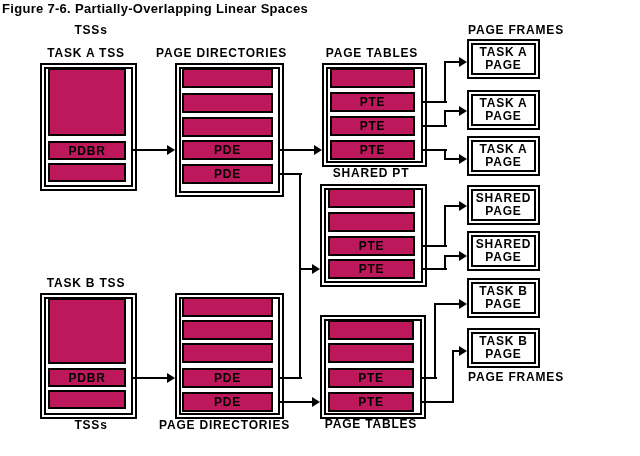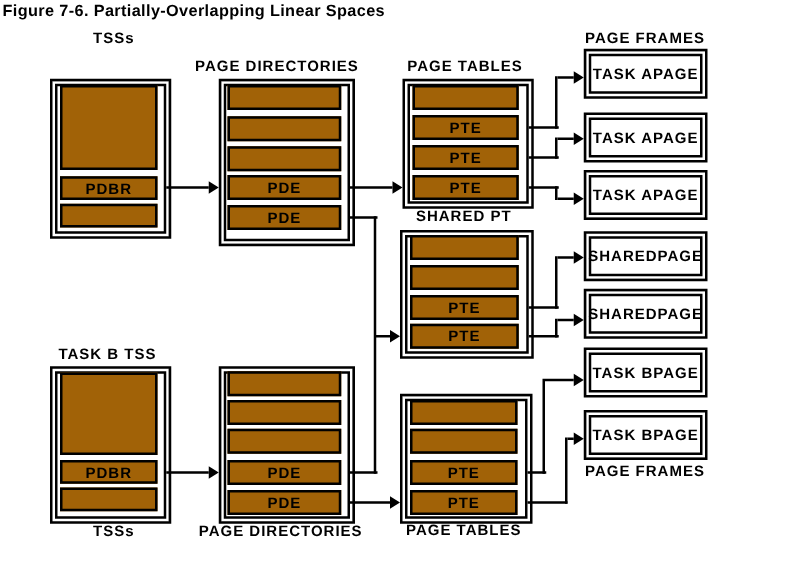--- a/index.html
+++ b/index.html
@@ -8,46 +8,47 @@
     font-family:Liberation Sans, sans-serif; font-weight:bold; color:#000;
     overflow:hidden;
   }
   .title { position:absolute; font-size:13px; letter-spacing:0.3px; white-space:nowrap; }
   .lbl   { position:absolute; font-size:12px; letter-spacing:0.8px; white-space:nowrap; text-align:center; }
   .dbox  {
     position:absolute; border:2px solid #000; background:#fff;
     box-shadow: inset 0 0 0 2px #fff, inset 0 0 0 4px #000;
   }
   .cell  {
-    position:absolute; border:2px solid #000; background:#a16207;
+    position:absolute; border:2px solid #000; background:#be185d;
     display:flex; align-items:center; justify-content:center;
     font-size:12px; letter-spacing:0.8px; box-sizing:border-box;
   }
   .frame {
     position:absolute; border:2px solid #000; background:#fff;
     box-shadow: inset 0 0 0 2px #fff, inset 0 0 0 4px #000;
-    display:flex; flex-direction:row; align-items:center; justify-content:center;
+    display:flex; flex-direction:column; align-items:center; justify-content:center;
     font-size:12px; letter-spacing:0.8px; line-height:13px; text-align:center;
-    width:99px; height:40px; left:467px; box-sizing:border-box;
+    width:73px; height:40px; left:467px; box-sizing:border-box;
   }
   .hl { position:absolute; height:2px; background:#000; }
   .vl { position:absolute; width:2px;  background:#000; }
   .arr {
     position:absolute; width:0; height:0;
     border-top:5px solid transparent; border-bottom:5px solid transparent;
     border-left:8px solid #000;
   }
 </style>
 </head>
 <body>
 
 <div class="stage">
 
   <div class="title" style="left:2px;top:1px;">Figure 7-6. Partially-Overlapping Linear Spaces</div>
   <div class="lbl" style="left:41px;top:23px;width:100px;">TSSs</div>
+  <div class="lbl" style="left:36px;top:46px;width:100px;">TASK A TSS</div>
   <div class="lbl" style="left:156px;top:46px;width:130px;">PAGE DIRECTORIES</div>
   <div class="lbl" style="left:322px;top:46px;width:100px;">PAGE TABLES</div>
   <div class="lbl" style="left:466px;top:23px;width:100px;">PAGE FRAMES</div>
   <div class="lbl" style="left:36px;top:276px;width:100px;">TASK B TSS</div>
   <div class="lbl" style="left:321px;top:166px;width:100px;">SHARED PT</div>
   <div class="lbl" style="left:41px;top:418px;width:100px;">TSSs</div>
   <div class="lbl" style="left:159px;top:418px;width:130px;">PAGE DIRECTORIES</div>
   <div class="lbl" style="left:321px;top:417px;width:100px;">PAGE TABLES</div>
   <div class="lbl" style="left:466px;top:370px;width:100px;">PAGE FRAMES</div>
 

